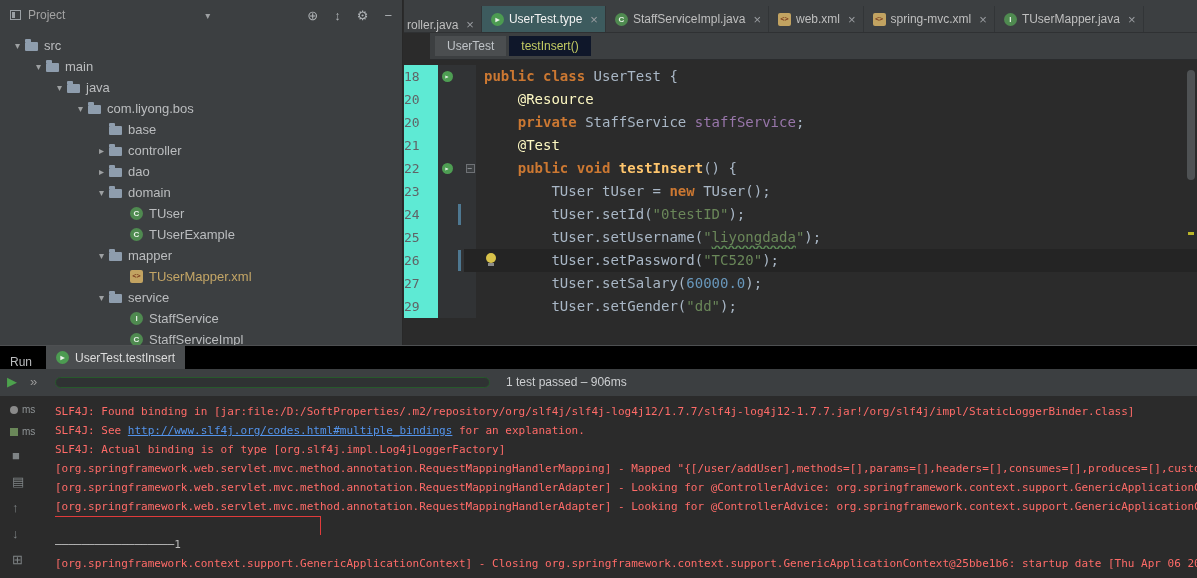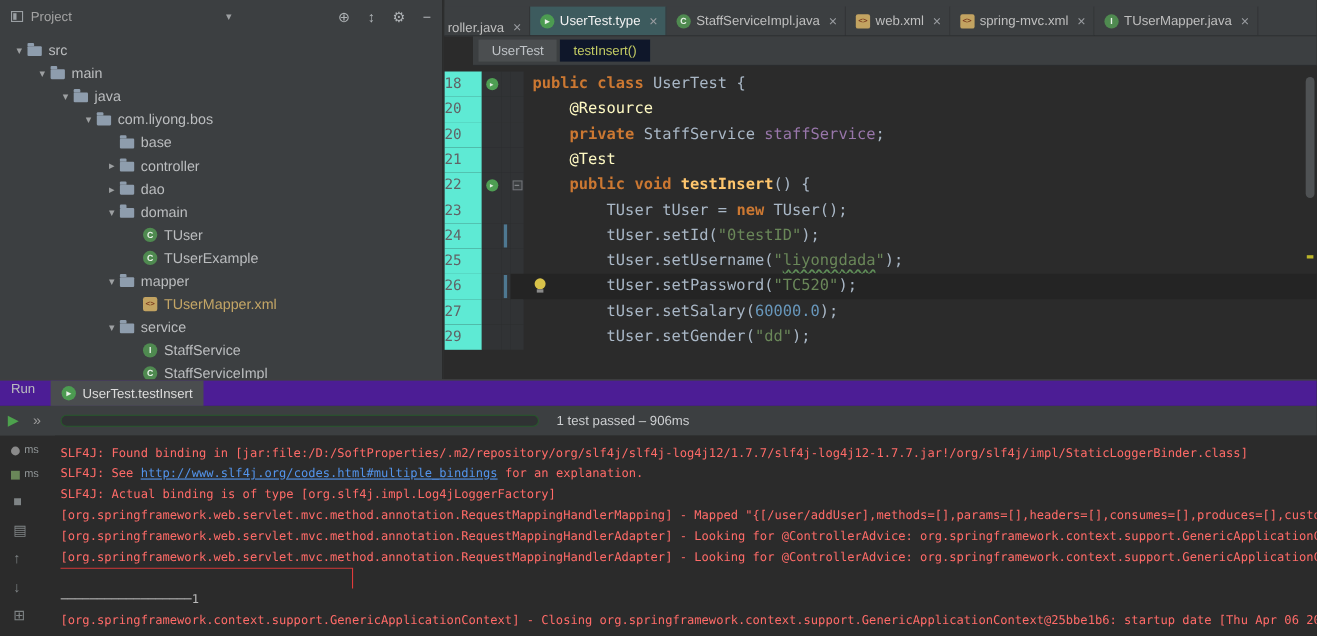--- a/index.html
+++ b/index.html
@@ -84,21 +84,21 @@
   .tok-decl { color:#FFC66D; font-weight:bold; }
   .tok-field { color:#9876AA; }
 
   .vthumb { position:absolute; right:2px; top:70px; width:8px; height:110px;
     background:#4F5254; border-radius:4px; }
   .stripe-mark { position:absolute; right:3px; top:232px; width:6px; height:3px; background:#BBB529; }
 
   
   .runpanel { position:absolute; left:0; right:0; top:345px; bottom:0;
     background:#2B2B2B; border-top:1px solid #4E5052; }
-  .run-header { height:23px; background:#4c1d95; display:flex; align-items:flex-start; }
+  .run-header { height:23px; background:#000000; display:flex; align-items:flex-end; }
   .run-label { margin-left:10px; font-size:12px; color:#BBBDBF; }
   .run-tab { margin-left:14px; height:23px; background:#4A4D4F; display:flex;
     align-items:center; gap:6px; padding:0 10px; font-size:12px; color:#DDDDDD; }
   .run-toolbar { height:27px; background:#3C3F41; position:relative; }
   .tb-icon { position:absolute; top:6px; font-size:13px; line-height:13px; }
   .pbar { position:absolute; left:55px; top:8px; width:435px; height:11px;
     background:#2F3233; border:1px solid #27592C; border-radius:6px; overflow:hidden; }
   .pfill { height:100%; background:linear-gradient(#5CB85E,#3E8F42); border-radius:6px; }
   .status { position:absolute; left:506px; top:6px; font-size:12px; color:#CDCFD1; }
 

